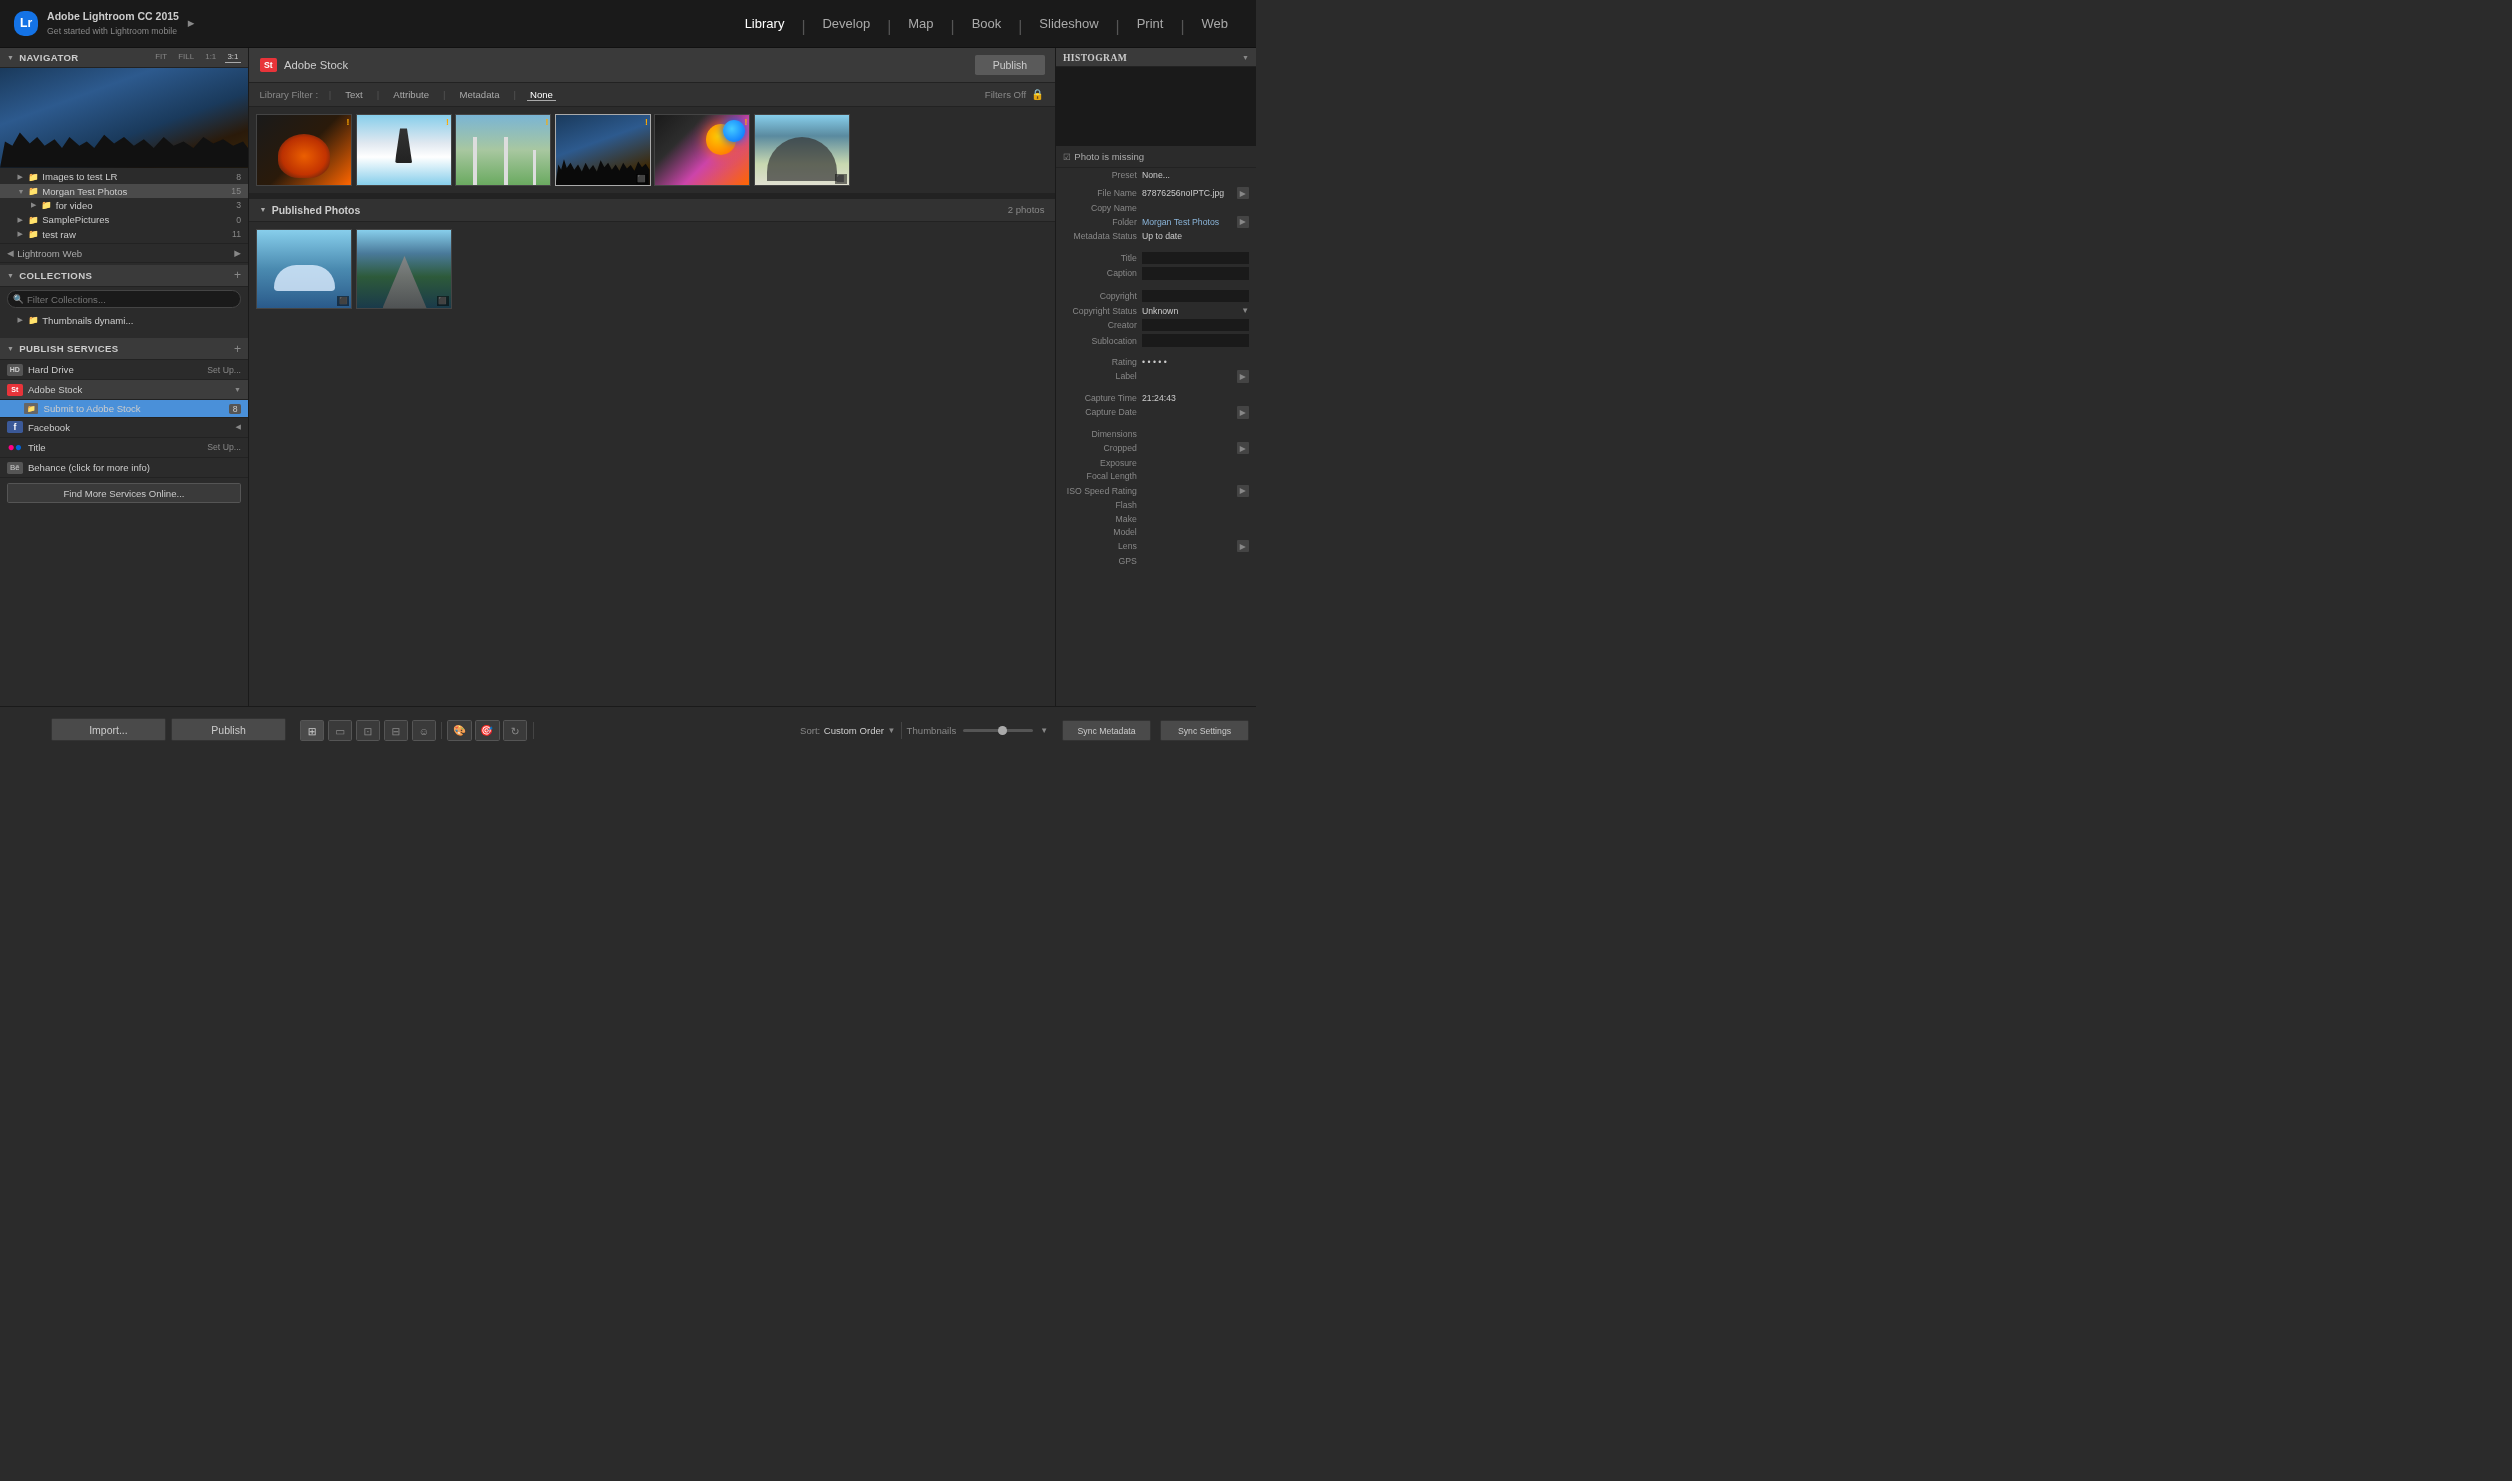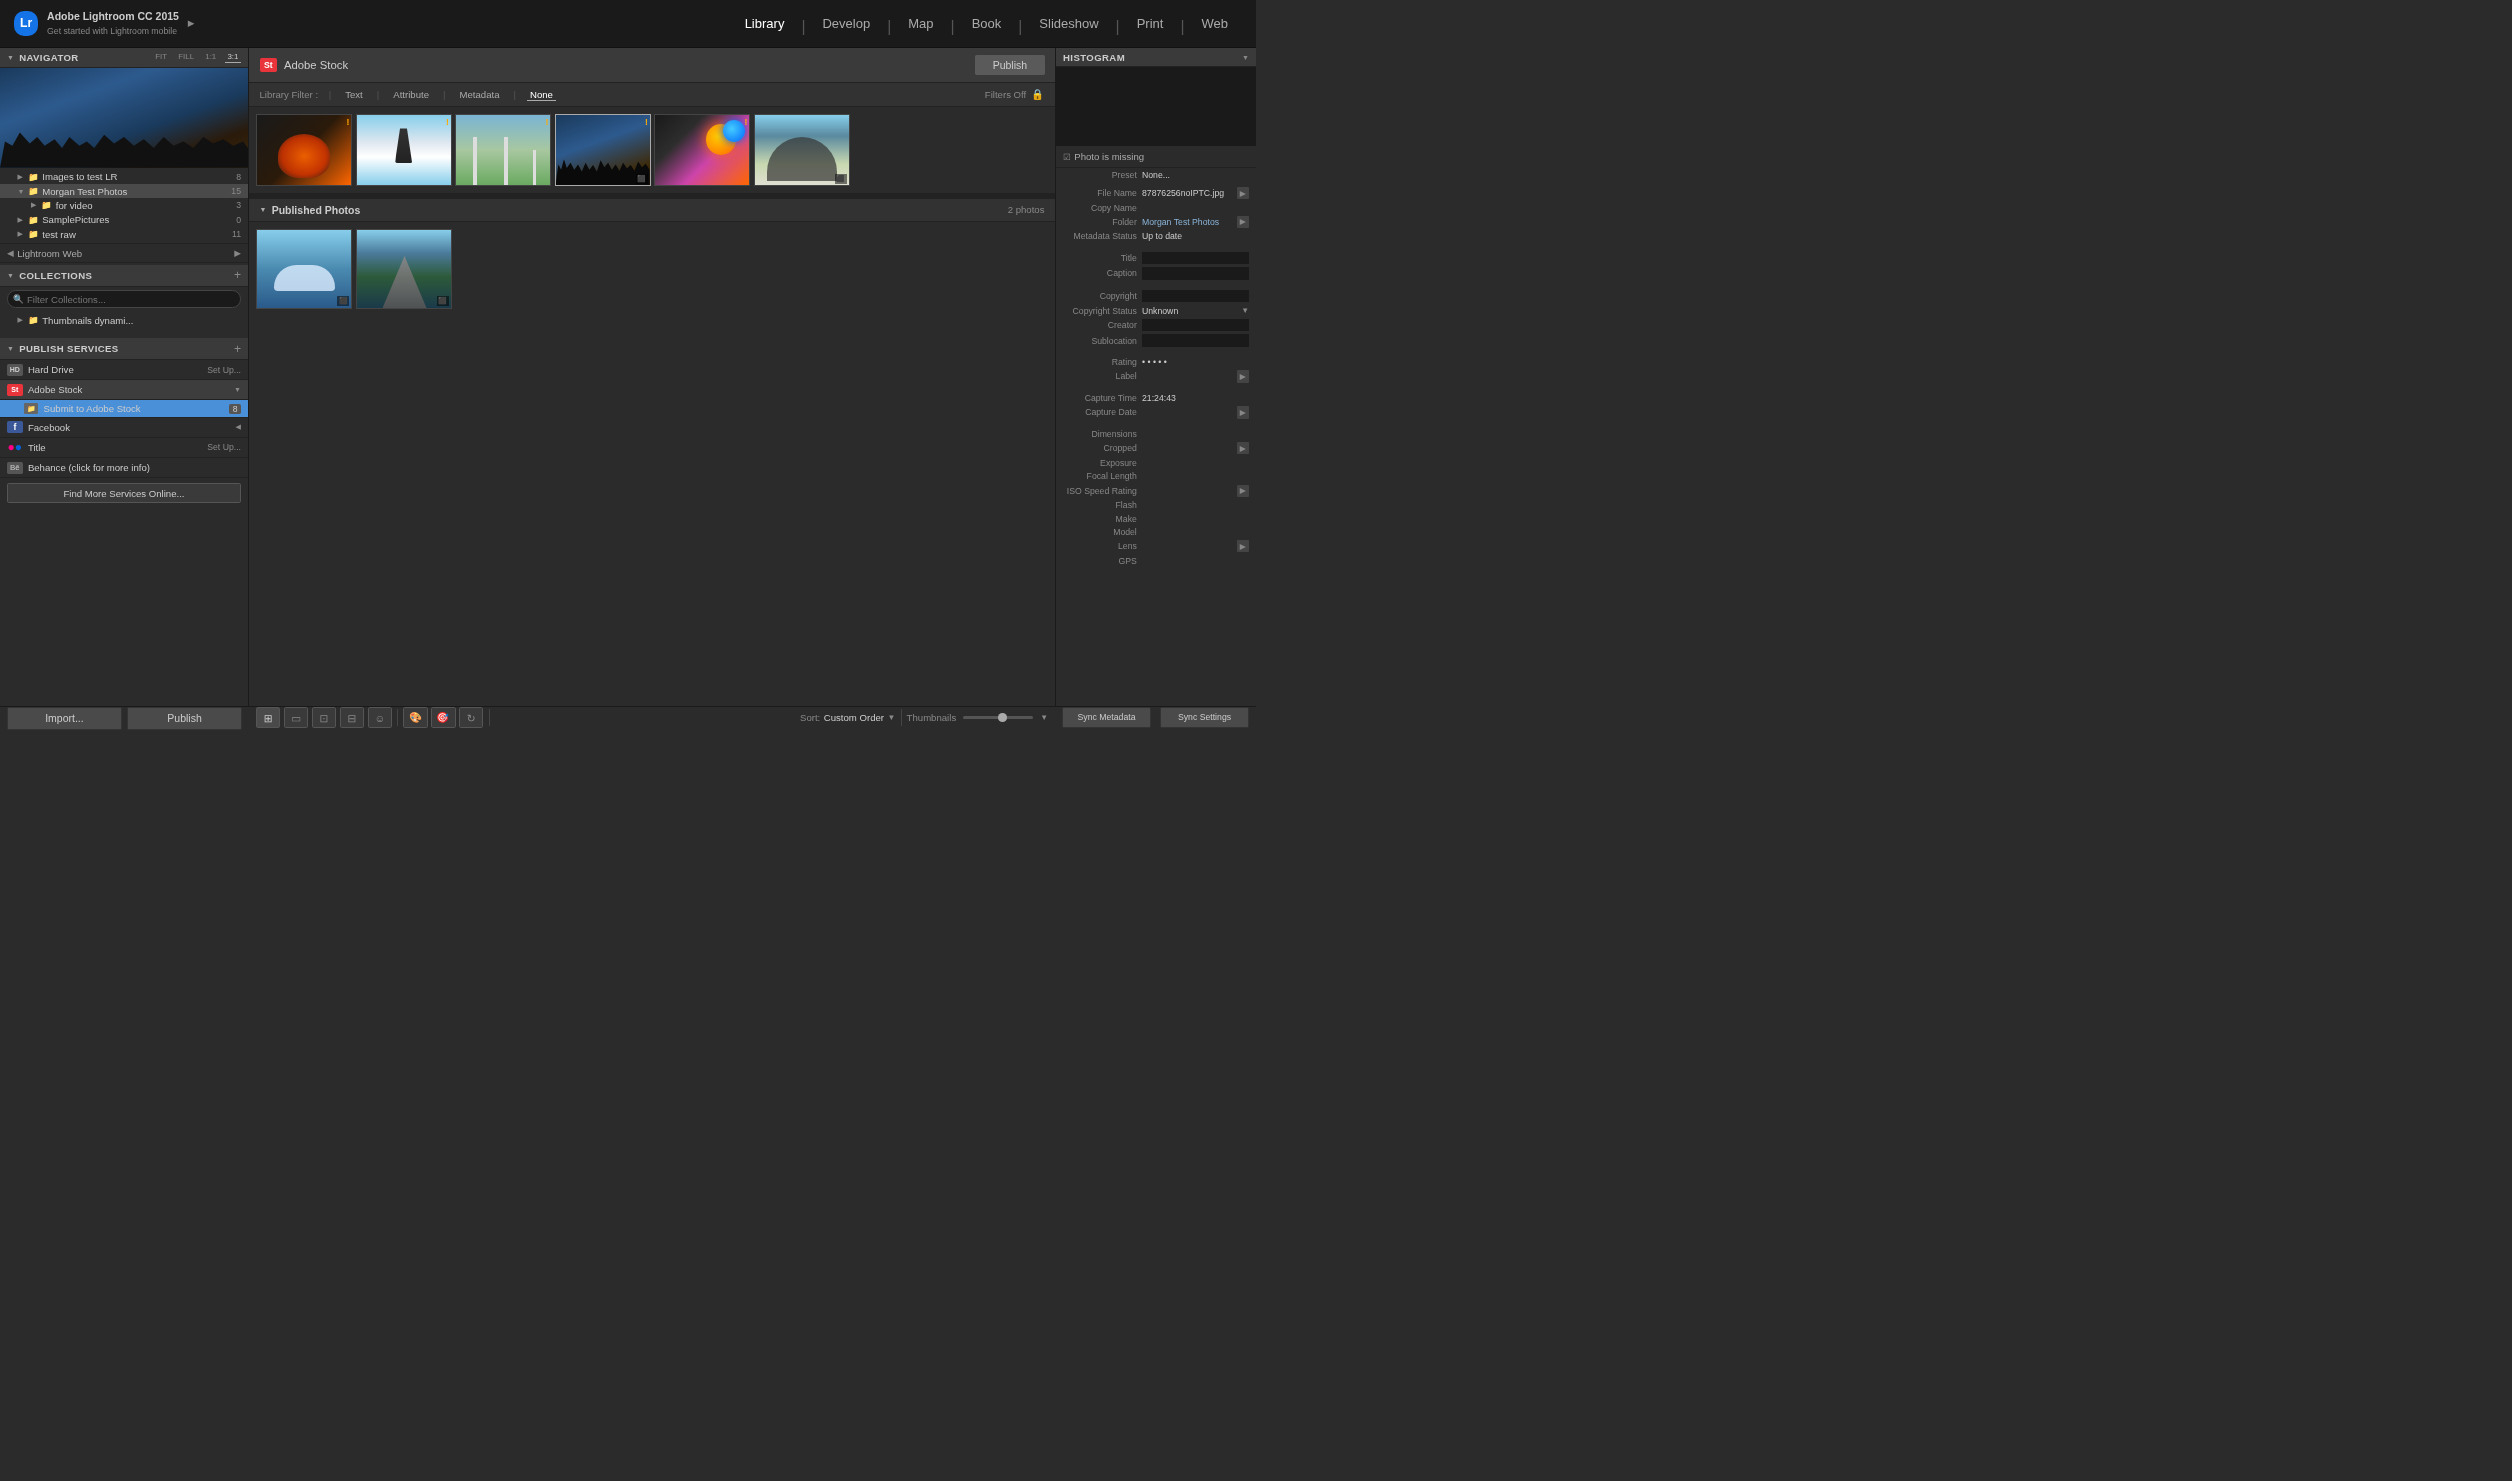--- a/index.html
+++ b/index.html
@@ -466,20 +466,21 @@
       padding: 3.5px 7px;
       background: #3a3a3a;
       border-bottom: 0.9px solid #222;
     }
     .histogram-title {
       font-size: 9.6px;
       color: #ccc;
       font-weight: bold;
       text-transform: uppercase;
       letter-spacing: 0.4px;
+      font-family: Liberation Serif, serif;
     }
     .histogram-triangle {
       margin-left: auto;
       color: #888;
       font-size: 7px;
     }
 
     .histogram-area {
       height: 79px;
       background: #1a1a1a;
@@ -545,21 +546,22 @@
     .metadata-divider {
       height: 7px;
     }
 
     
     .bottom-bar {
       height: 35px;
       background: #2b2b2b;
       border-top: 0.9px solid #1a1a1a;
       display: flex;
-      align-items: flex-start;
+      align-items: flex-end;
+      padding-left: 44px;
     }
 
     .left-bottom {
       width: 249px;
       display: flex;
       align-items: center;
       padding: 0 7px;
       gap: 5.2px;
     }
     .import-btn {

